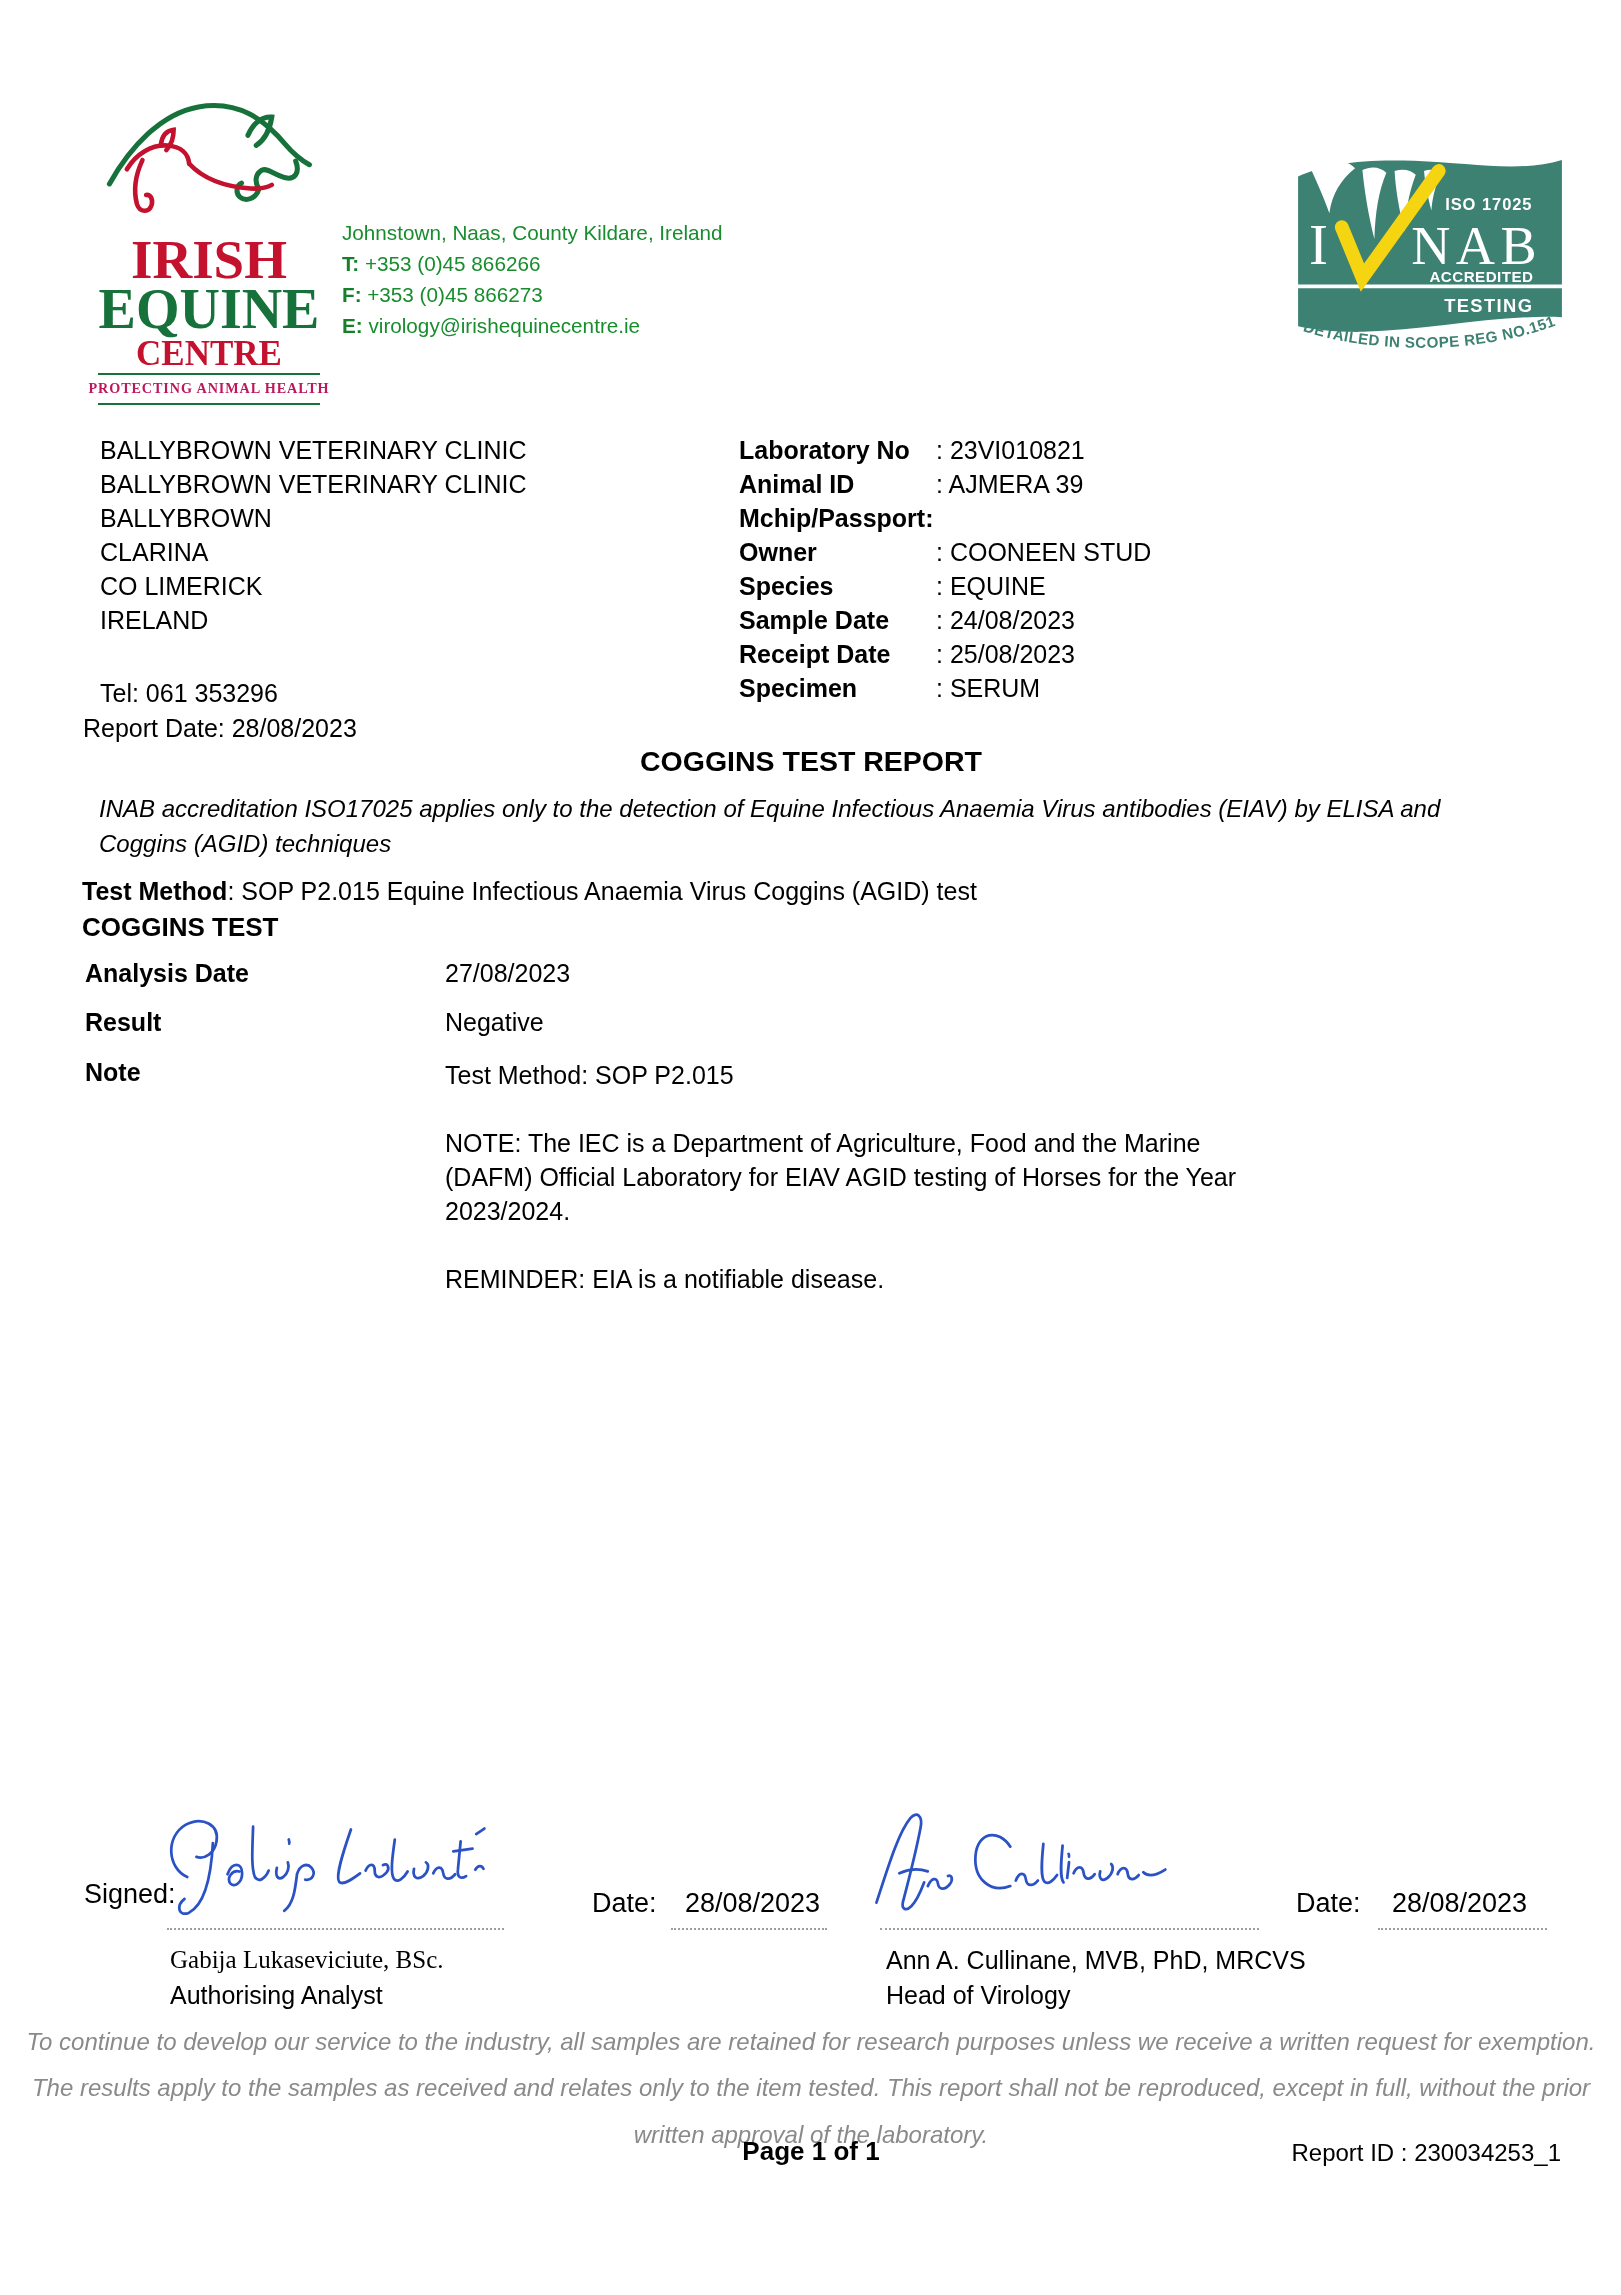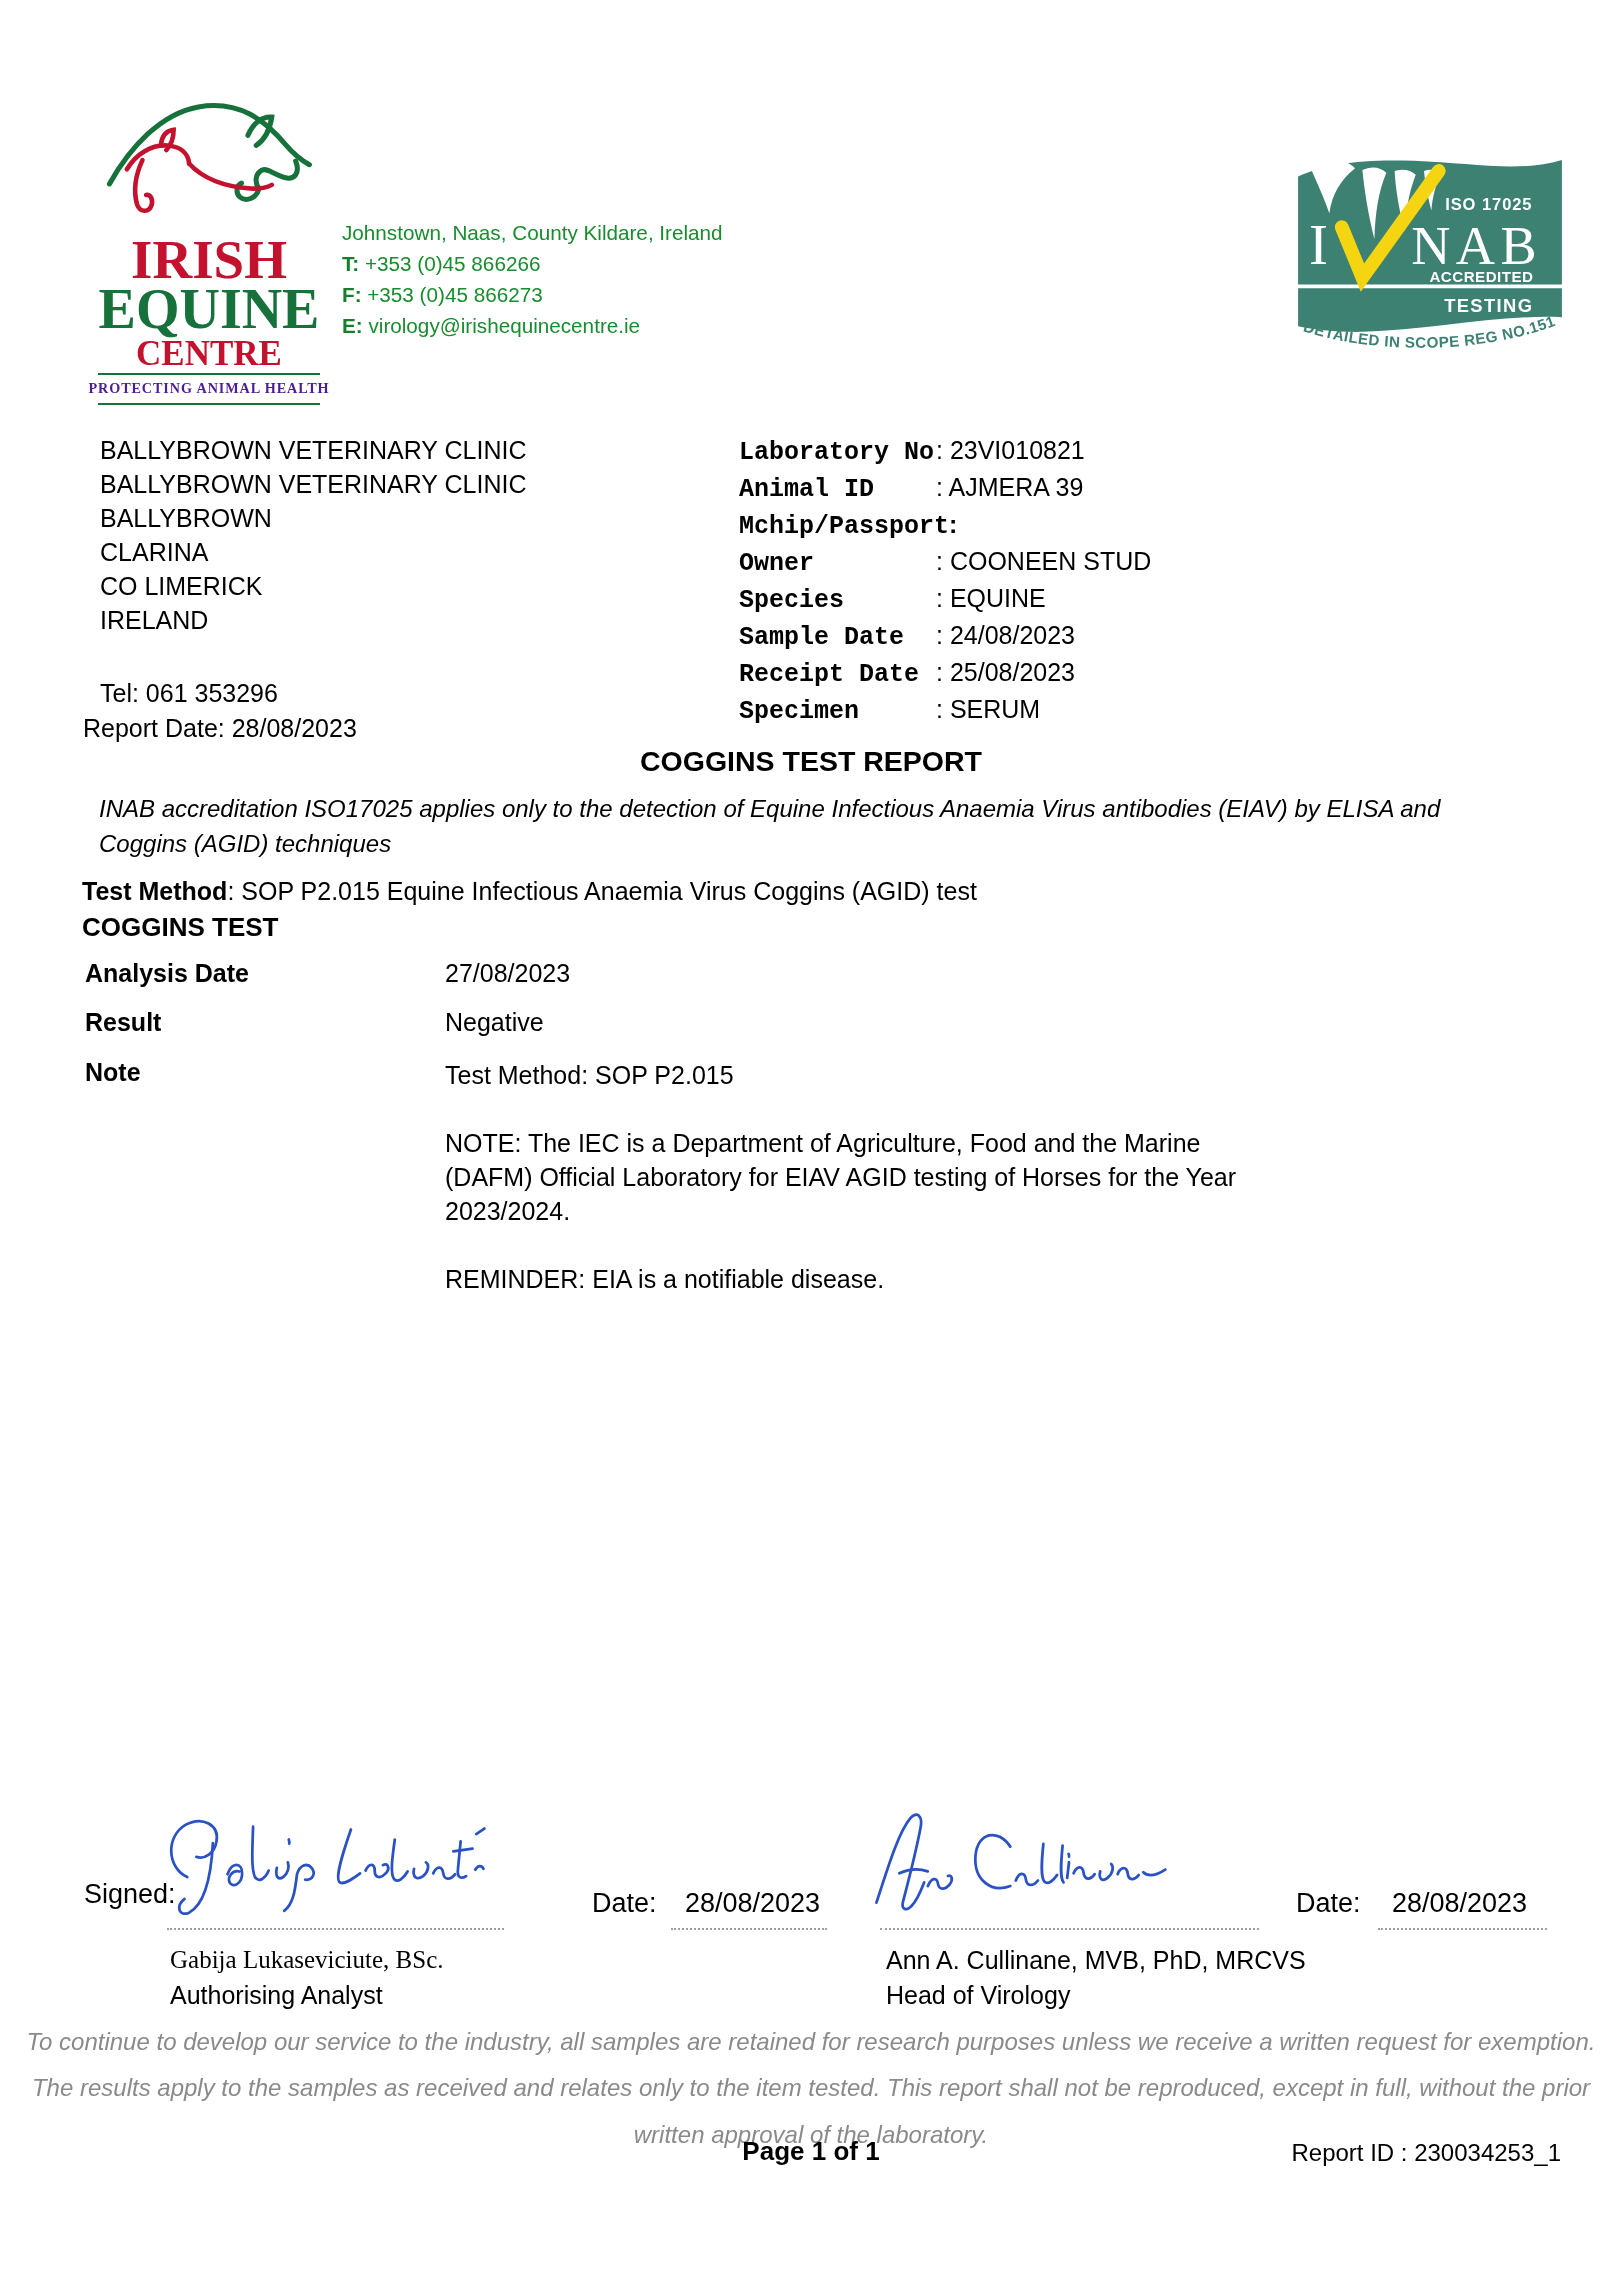--- a/index.html
+++ b/index.html
@@ -14,21 +14,21 @@
   
   .logo-line{position:absolute; left:209px; transform:translateX(-50%); white-space:nowrap;
     font-family:"Liberation Serif", serif; font-weight:bold; line-height:1;}
   .logo-rule{position:absolute; left:98px; width:222px; height:2.3px; background:#17713a;}
   
   .contact{position:absolute; left:342px; top:217px; font-size:20.7px; line-height:31px; color:#178d2d;}
   .contact .b{color:#157f2a;}
   
   .recipient{position:absolute; left:100px; top:433px; font-size:25px; line-height:34px;}
   .sample{position:absolute; left:739px; top:433px; font-size:25px; line-height:34px;}
-  .sample .lbl{display:inline-block; min-width:197px; font-weight:bold;font-family:Liberation Mono, monospace;}
+  .sample .lbl{display:inline-block; min-width:197px; font-weight:bold;}
   
   .mrow .lbl{display:inline-block; min-width:360px; font-weight:bold;}
   .mrow{font-size:25px;}
   .note-line{height:34px; line-height:34px; white-space:nowrap; font-size:25px;}
   .ital{font-style:italic; font-size:24px; line-height:35px;}
   .dotted{position:absolute; border-top:2.3px dotted #9f9f9f; height:0;}
   .footer-line{font-style:italic; color:#8a8a8a; font-size:24px; line-height:46px; white-space:nowrap; text-align:center;}
   .sig-label{font-size:27px;}
   svg text{font-family:"Liberation Sans", sans-serif;}
   svg .serif{font-family:"Liberation Serif", serif;}
@@ -49,21 +49,21 @@
       <path d="M126,116 C128,96 138,84 154,82 C154,102 148,116 138,126"></path>
       <path d="M86,148 C72,178 66,214 74,244 C80,262 100,264 106,246 C110,232 102,222 94,224"></path>
       <path d="M188,156 C216,186 262,206 322,210 C342,211 358,208 368,202"></path>
     </g>
   </svg>
 
   <div class="logo-line" style="top:232px; font-size:55px; color:#c3112e;">IRISH</div>
   <div class="logo-line" style="top:281px; font-size:56px; color:#17713a;">EQUINE</div>
   <div class="logo-line" style="top:336px; font-size:35px; color:#c3112e;">CENTRE</div>
   <div class="logo-rule" style="top:373px;"></div>
-  <div class="logo-line" style="top:381px; font-size:14.2px; color:#4c1d95; letter-spacing:0.9px;">PROTECTING ANIMAL HEALTH</div>
+  <div class="logo-line" style="top:381px; font-size:14.2px; color:#be185d; letter-spacing:0.9px;">PROTECTING ANIMAL HEALTH</div>
   <div class="logo-rule" style="top:403px;"></div>
 
   <div class="contact">
     <div class="nw">Johnstown, Naas, County Kildare, Ireland</div>
     <div class="nw"><span class="b">T:</span><span> +353 (0)45 866266</span></div>
     <div class="nw"><span class="b">F:</span><span> +353 (0)45 866273</span></div>
     <div class="nw"><span class="b">E:</span><span> virology@irishequinecentre.ie</span></div>
   </div>
 
   <svg class="abs" style="left:1298px; top:148px;" width="264" height="205" viewBox="0 0 574 446">

